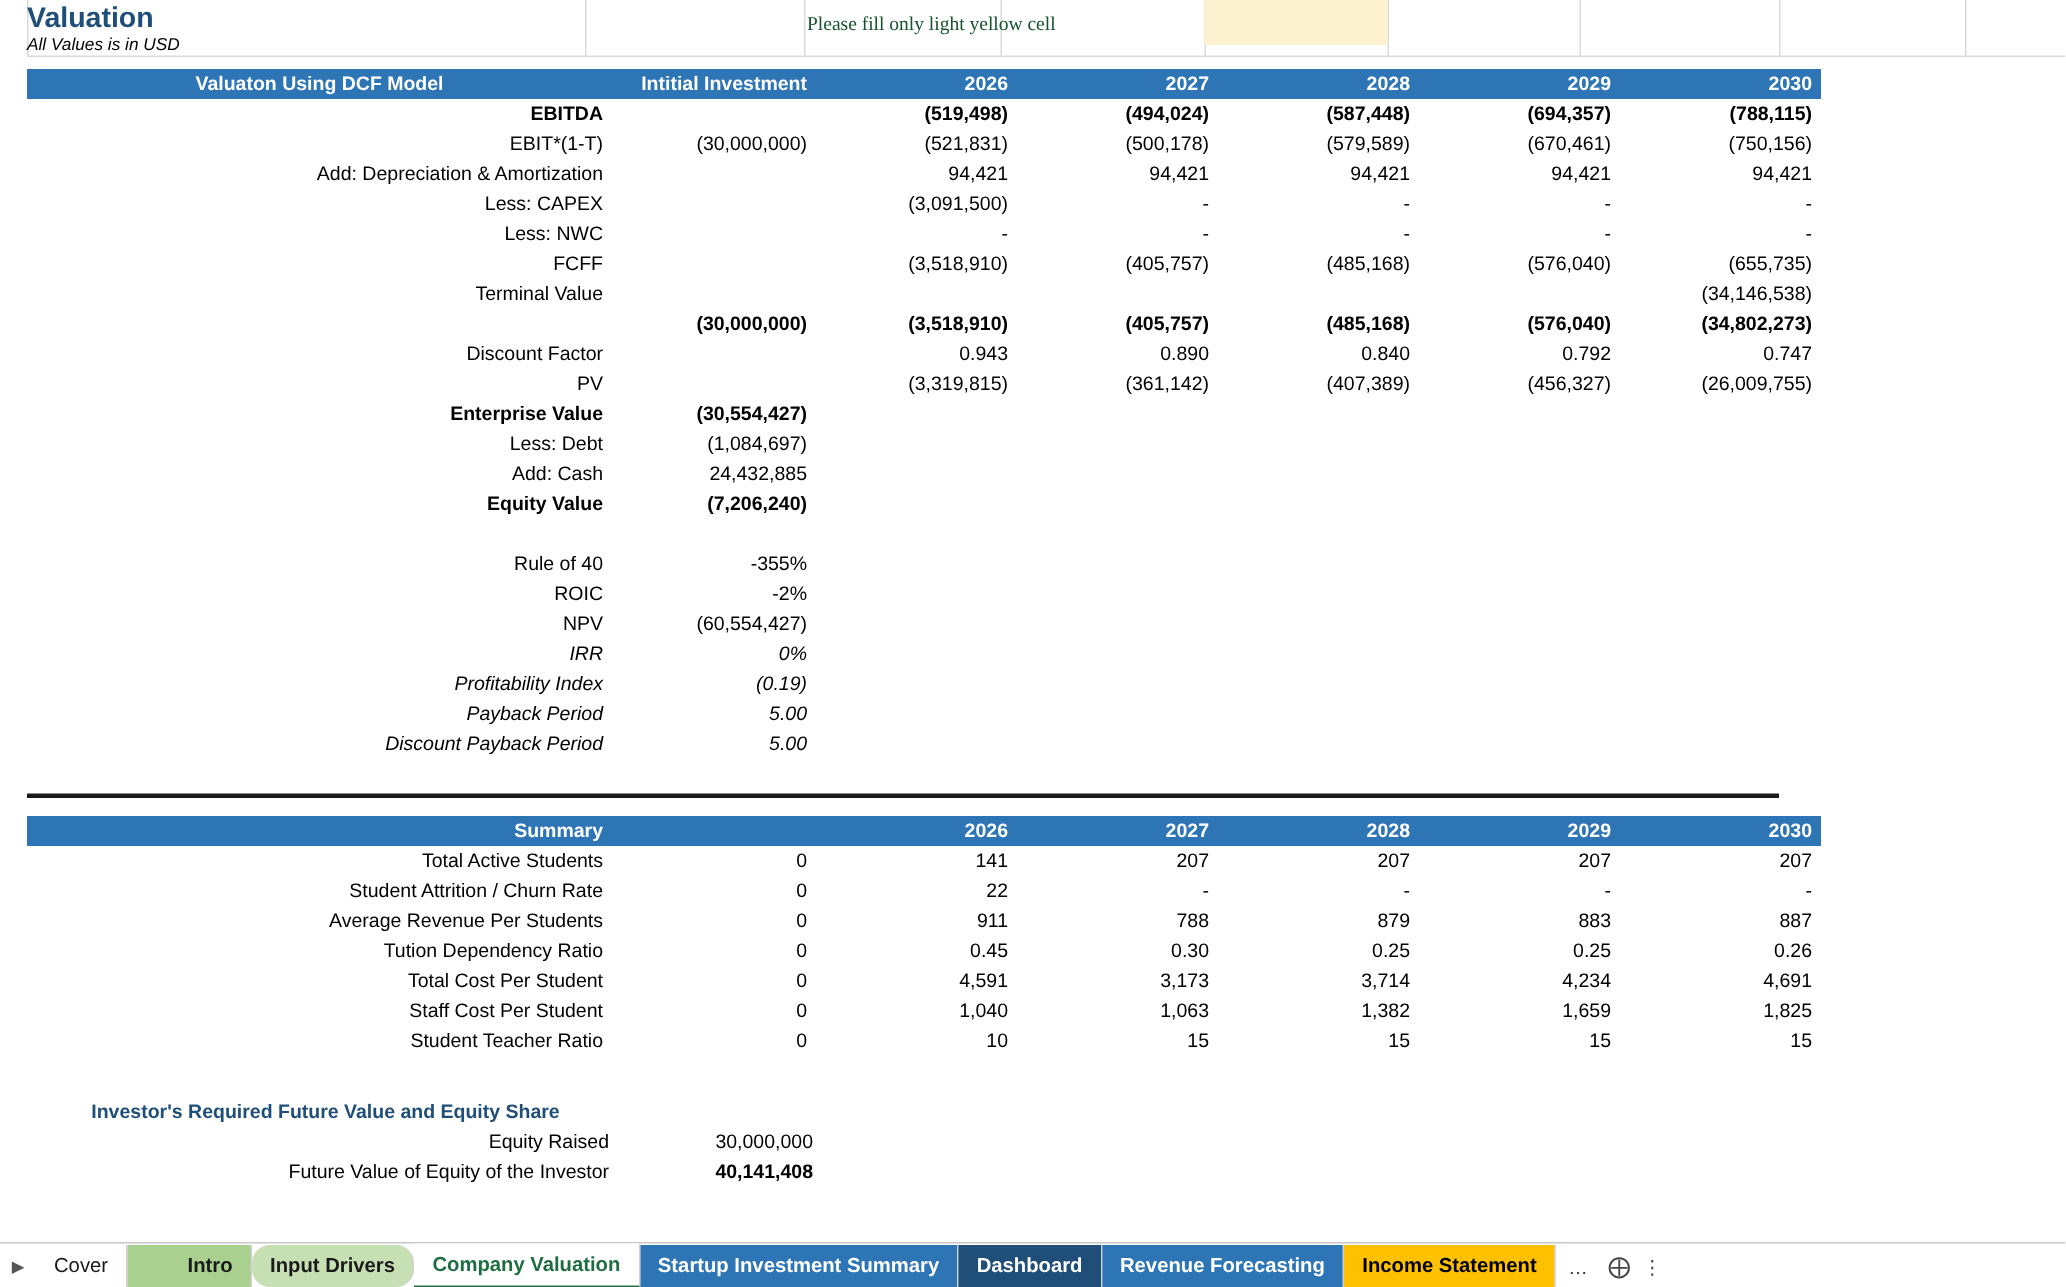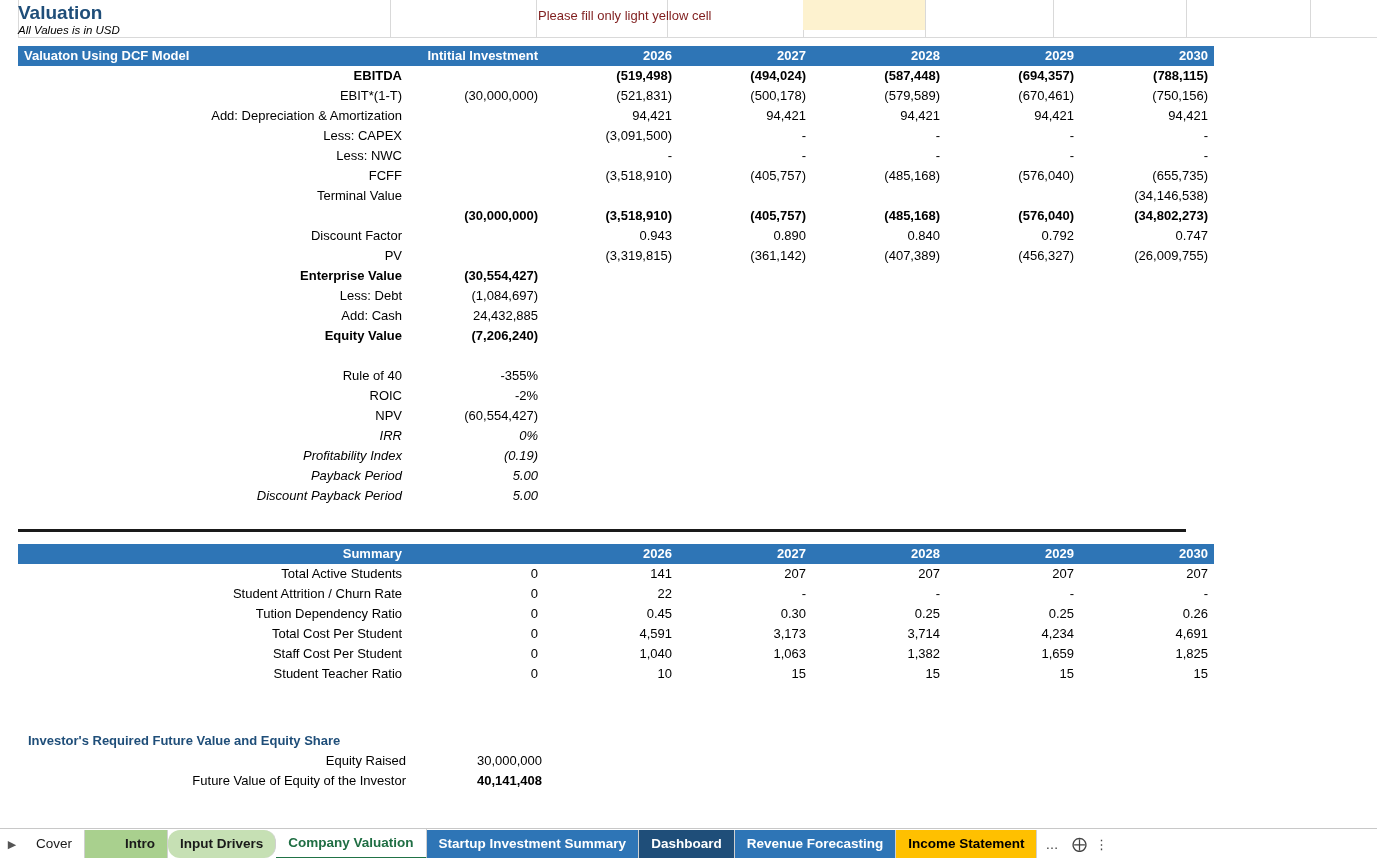--- a/index.html
+++ b/index.html
@@ -56,21 +56,22 @@
     font-size: 11.5px;
     font-style: italic;
     line-height: 13px;
     margin-top: 1px;
   }
   .note {
     position: absolute;
     left: 538px;
     top: 8px;
     font-size: 13px;
-    color: #7f1d1d;
+    color: #14532d;
+    font-family: Liberation Serif, serif;
   }
   .yellow-cell {
     position: absolute;
     left: 803px;
     top: 0px;
     width: 122px;
     height: 30px;
     background: #fdf2cf;
   }
   .left-marker {
@@ -100,21 +101,21 @@
   .hdr td {
     background: #2e75b6;
     color: #ffffff;
     font-weight: bold;
     height: 20px;
   }
   .hdr td.hdrgap {
     background: #2e75b6;
   }
   .r { text-align: right; }
-  .l { text-align: left; }
+  .l { text-align: center; }
   .b { font-weight: bold; }
   .i { font-style: italic; }
 
   
   .label-col { width: 390px; }
   .num-col   { width: 136px; }
   .num-col2  { width: 134px; }
 
   
   #dcf-block {
@@ -492,20 +493,29 @@
         <tr>
           <td class="r">Student Attrition / Churn Rate</td>
           <td class="r">0</td>
           <td class="r">22</td>
           <td class="r">-</td>
           <td class="r">-</td>
           <td class="r">-</td>
           <td class="r">-</td>
         </tr>
         <tr>
+          <td class="r">Average Revenue Per Students</td>
+          <td class="r">0</td>
+          <td class="r">911</td>
+          <td class="r">788</td>
+          <td class="r">879</td>
+          <td class="r">883</td>
+          <td class="r">887</td>
+        </tr>
+        <tr>
           <td class="r">Tution Dependency Ratio</td>
           <td class="r">0</td>
           <td class="r">0.45</td>
           <td class="r">0.30</td>
           <td class="r">0.25</td>
           <td class="r">0.25</td>
           <td class="r">0.26</td>
         </tr>
         <tr>
           <td class="r">Total Cost Per Student</td>

